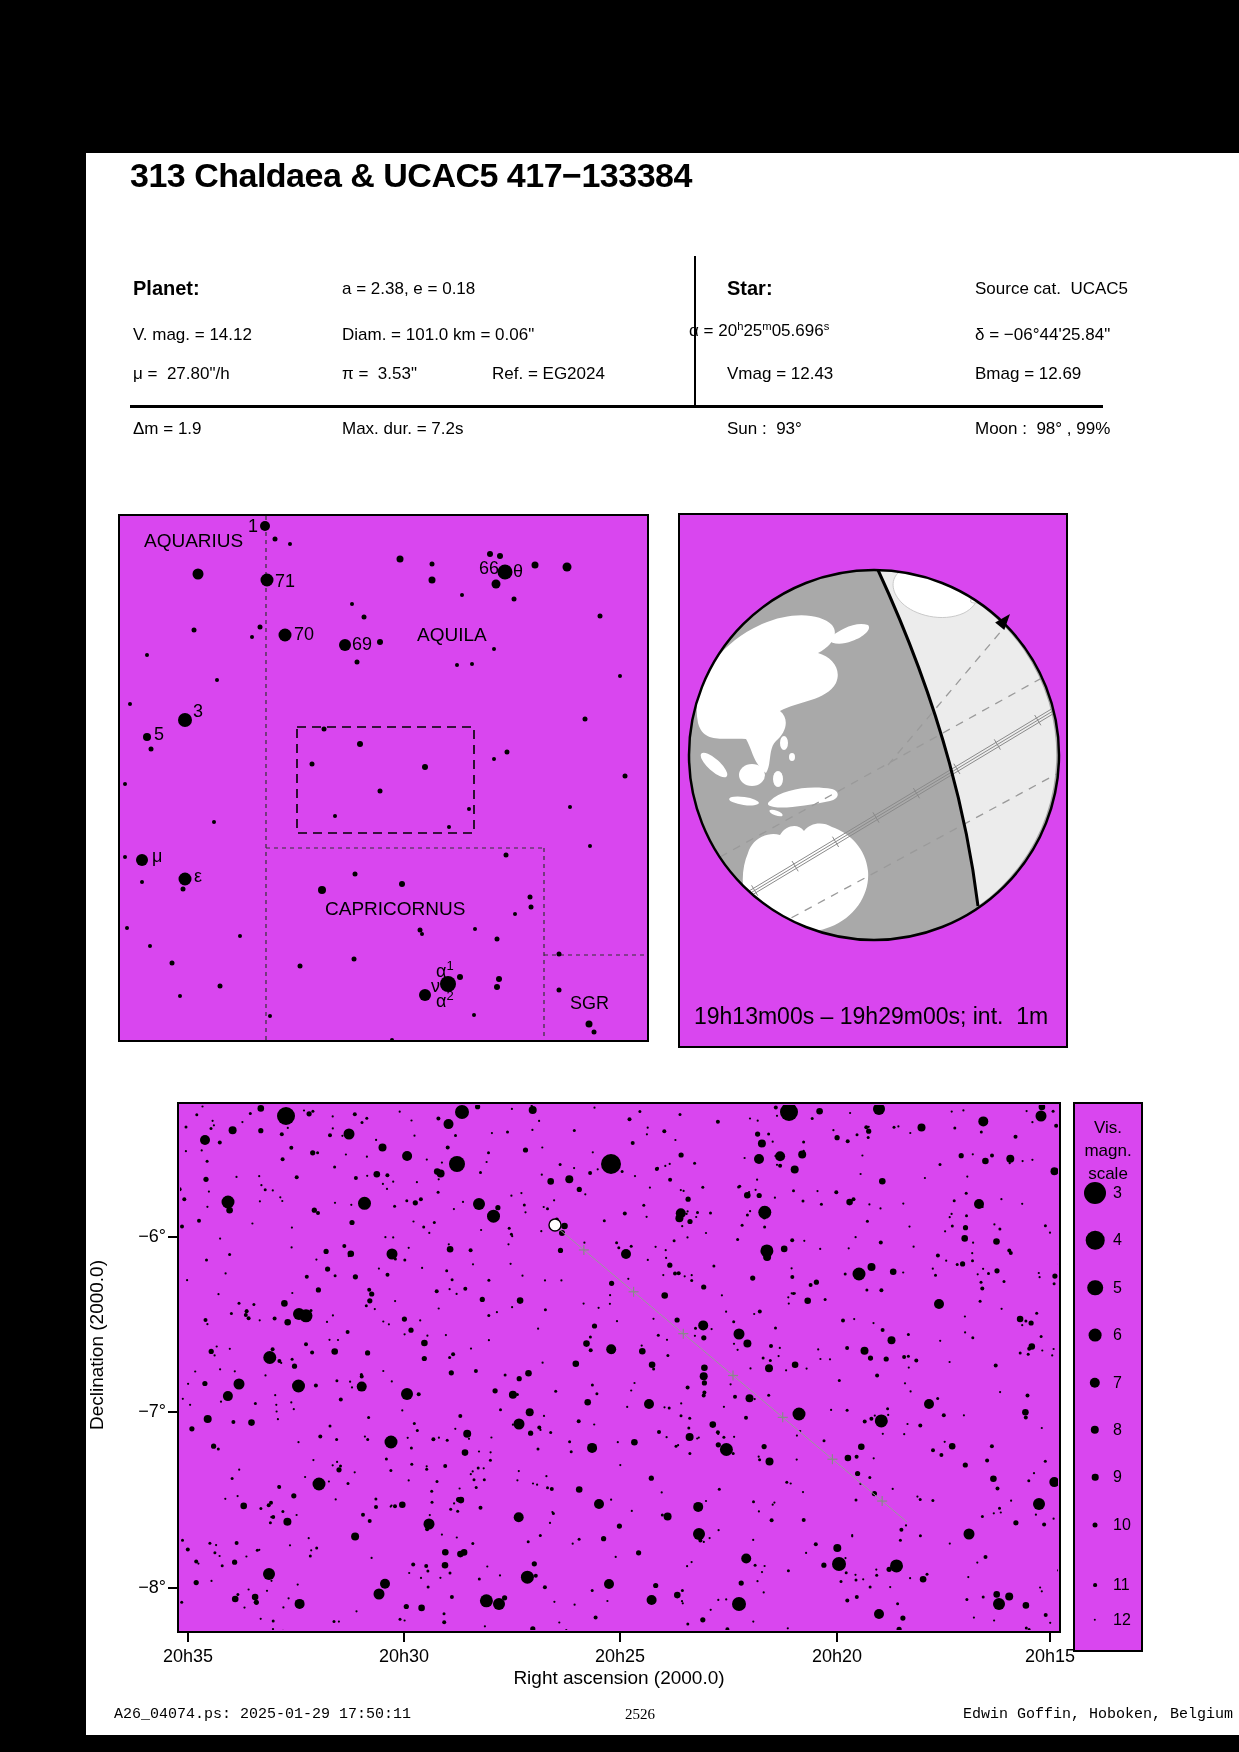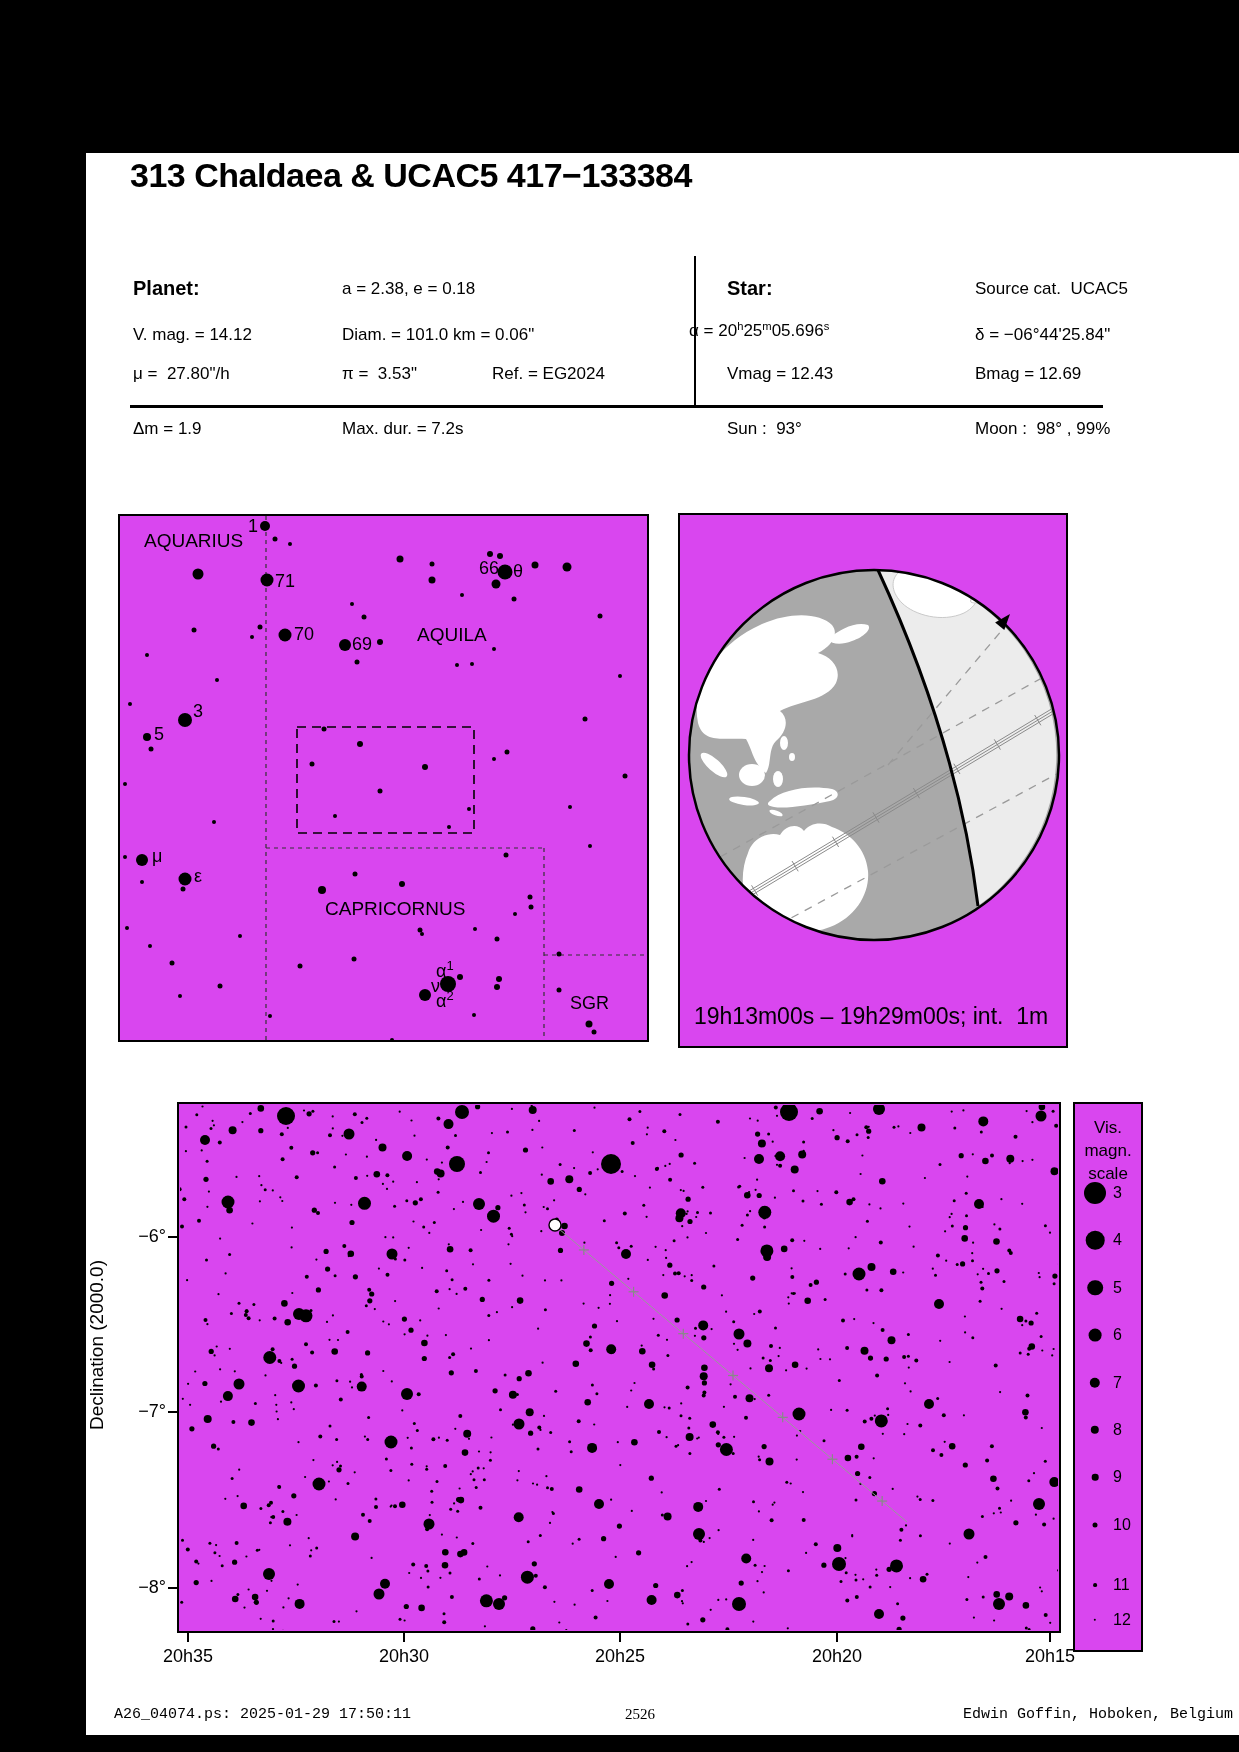--- a/index.html
+++ b/index.html
@@ -1321,20 +1321,21 @@
         <div class="tickline" style="left:963.25px;top:1480px;width:1.5px;height:9px;"></div>
         <div class="ticklbl" style="left:929px;top:1493px;width:70px;">20h15</div>
         <div class="tickline" style="left:82px;top:1083.25px;width:9px;height:1.5px;"></div>
         <div class="yticklbl" style="left:20px;top:1073px;width:60px;">−6°</div>
         <div class="tickline" style="left:82px;top:1258.25px;width:9px;height:1.5px;"></div>
         <div class="yticklbl" style="left:20px;top:1248px;width:60px;">−7°</div>
         <div class="tickline" style="left:82px;top:1434.25px;width:9px;height:1.5px;"></div>
         <div class="yticklbl" style="left:20px;top:1424px;width:60px;">−8°</div>
       </div>
 
+    <div class="axis-title" style="left:333px;top:1514px;width:400px;">Right ascension (2000.0)</div>
     <div class="axis-title" style="left:-149px;top:1181px;width:320px;height:22px;transform:rotate(-90deg);">Declination (2000.0)</div>
 
     <div class="box" id="legend-box" style="left:987px;top:949px;width:66px;height:546px;">
       <div class="legend-title">
         <div>Vis.</div>
         <div>magn.</div>
         <div>scale</div>
       </div>
       <div id="legend-rows">
           <div class="legend-row" style="top: 74px;">

